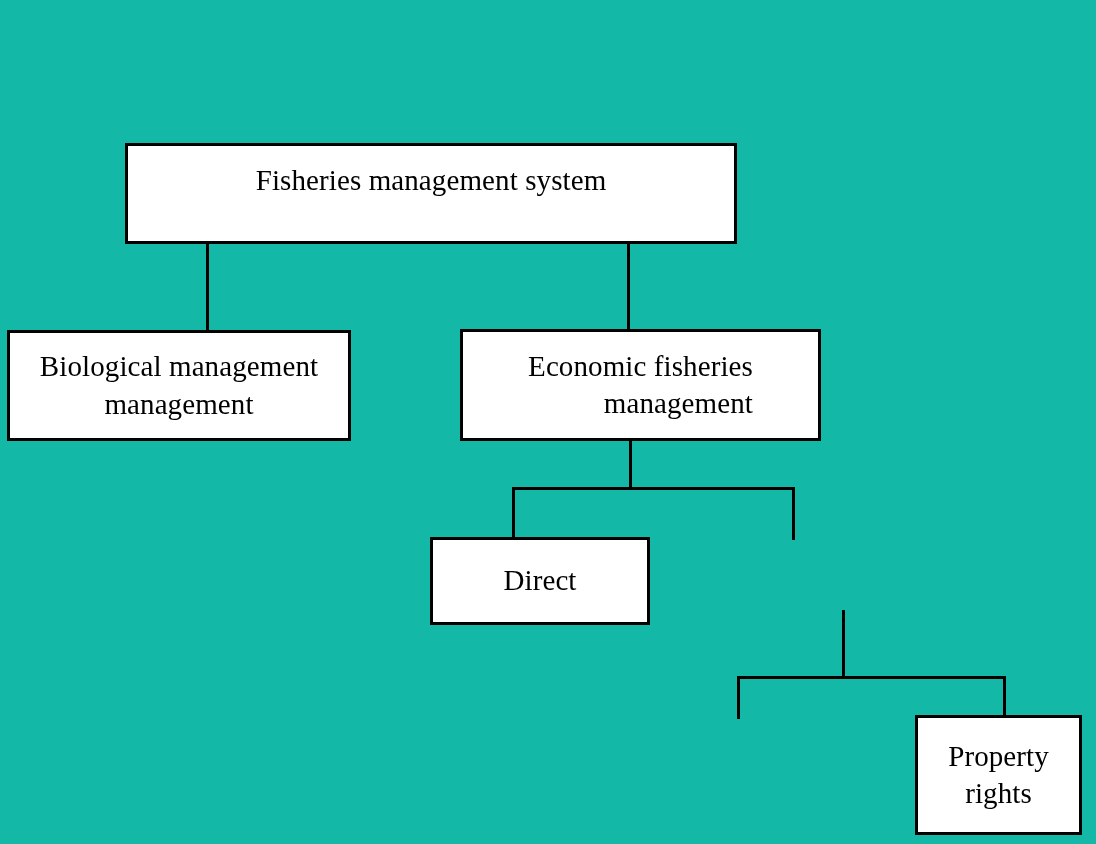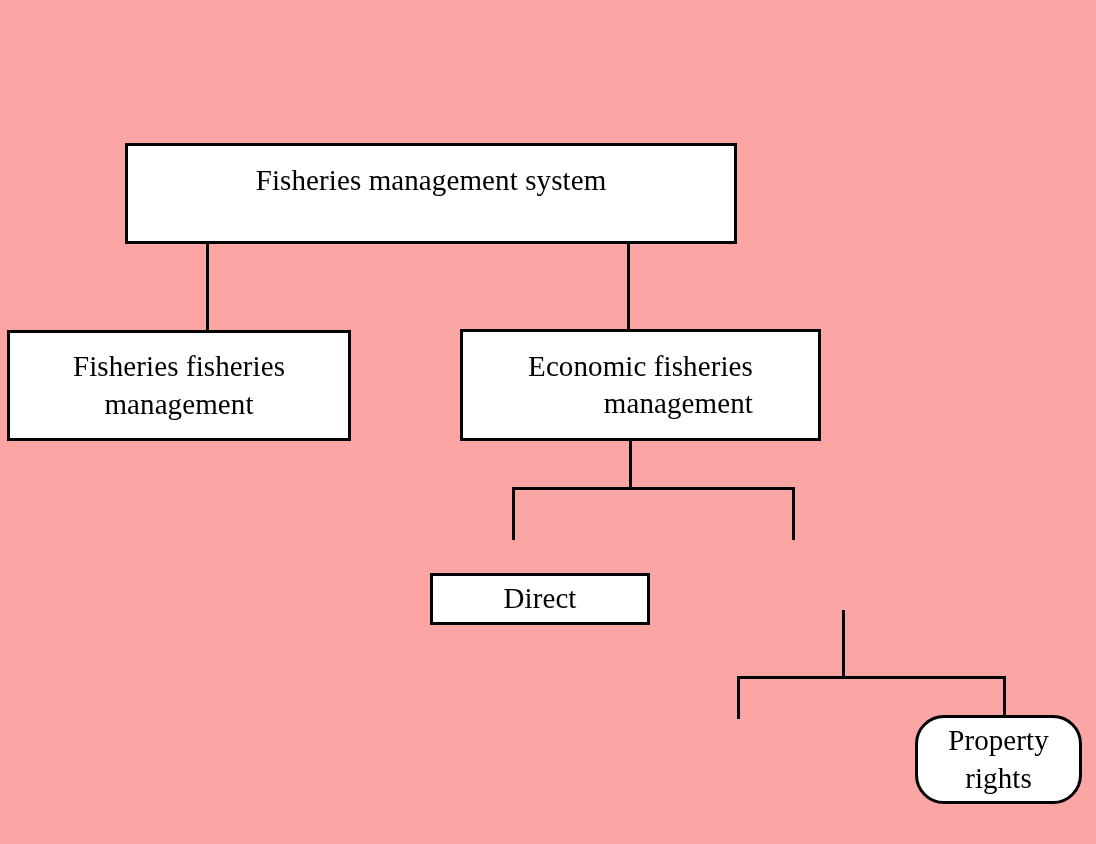--- a/index.html
+++ b/index.html
@@ -9,21 +9,21 @@
     background: #ffffff;
   }
   body {
     font-family: "Liberation Serif", "DejaVu Serif", serif;
     color: #000000;
   }
   #diagram-canvas {
     position: relative;
     width: 1096px;
     height: 844px;
-    background: #fca5a5;
+    background: #14b8a6;
     overflow: hidden;
   }
   .node-box {
     position: absolute;
     box-sizing: border-box;
     background: #ffffff;
     border: 3px solid #000000;
     display: flex;
     align-items: center;
     justify-content: center;
@@ -37,24 +37,24 @@
     white-space: pre-line;
     padding: 0 6px;
   }
 
   
   #node-root        { left: 125px; top: 143px; width: 612px; height: 101px; }
   #node-root .node-label { align-self: flex-start; margin-top: 16px; }
 
   #node-biological  { left: 7px;   top: 330px; width: 344px; height: 111px; }
   #node-economic    { left: 460px; top: 329px; width: 361px; height: 112px; text-align: right; }
-  #node-direct      { left: 430px; top: 537px; width: 220px; height: 52px; margin-top: 36px; }
+  #node-direct      { left: 430px; top: 537px; width: 220px; height: 88px; }
   #node-indirect    { left: 735px; top: 537px; width: 216px; height: 76px; }
   #node-taxes       { left: 650px; top: 716px; width: 179px; height: 88px; }
-  #node-property    { left: 915px; top: 715px; width: 167px; height: 89px; border-radius: 29px; }
+  #node-property    { left: 915px; top: 715px; width: 167px; height: 120px; }
 
   
   .conn {
     position: absolute;
     background: #000000;
     z-index: 1;
   }
   .conn-v { width: 3px; }
   .conn-h { height: 3px; }
 
@@ -92,21 +92,21 @@
   <div class="conn conn-v" id="conn-indirect-stub"></div>
   <div class="conn conn-h" id="conn-indirect-bar"></div>
   <div class="conn conn-v" id="conn-bar-taxes"></div>
   <div class="conn conn-v" id="conn-bar-property"></div>
 
   <div class="node-box" id="node-root">
     <span class="node-label">Fisheries management system</span>
   </div>
 
   <div class="node-box" id="node-biological">
-    <span class="node-label">Fisheries fisheries
+    <span class="node-label">Biological management
 management</span>
   </div>
 
   <div class="node-box" id="node-economic">
     <span class="node-label">Economic fisheries
 management</span>
   </div>
 
   <div class="node-box" id="node-direct">
     <span class="node-label">Direct</span>

